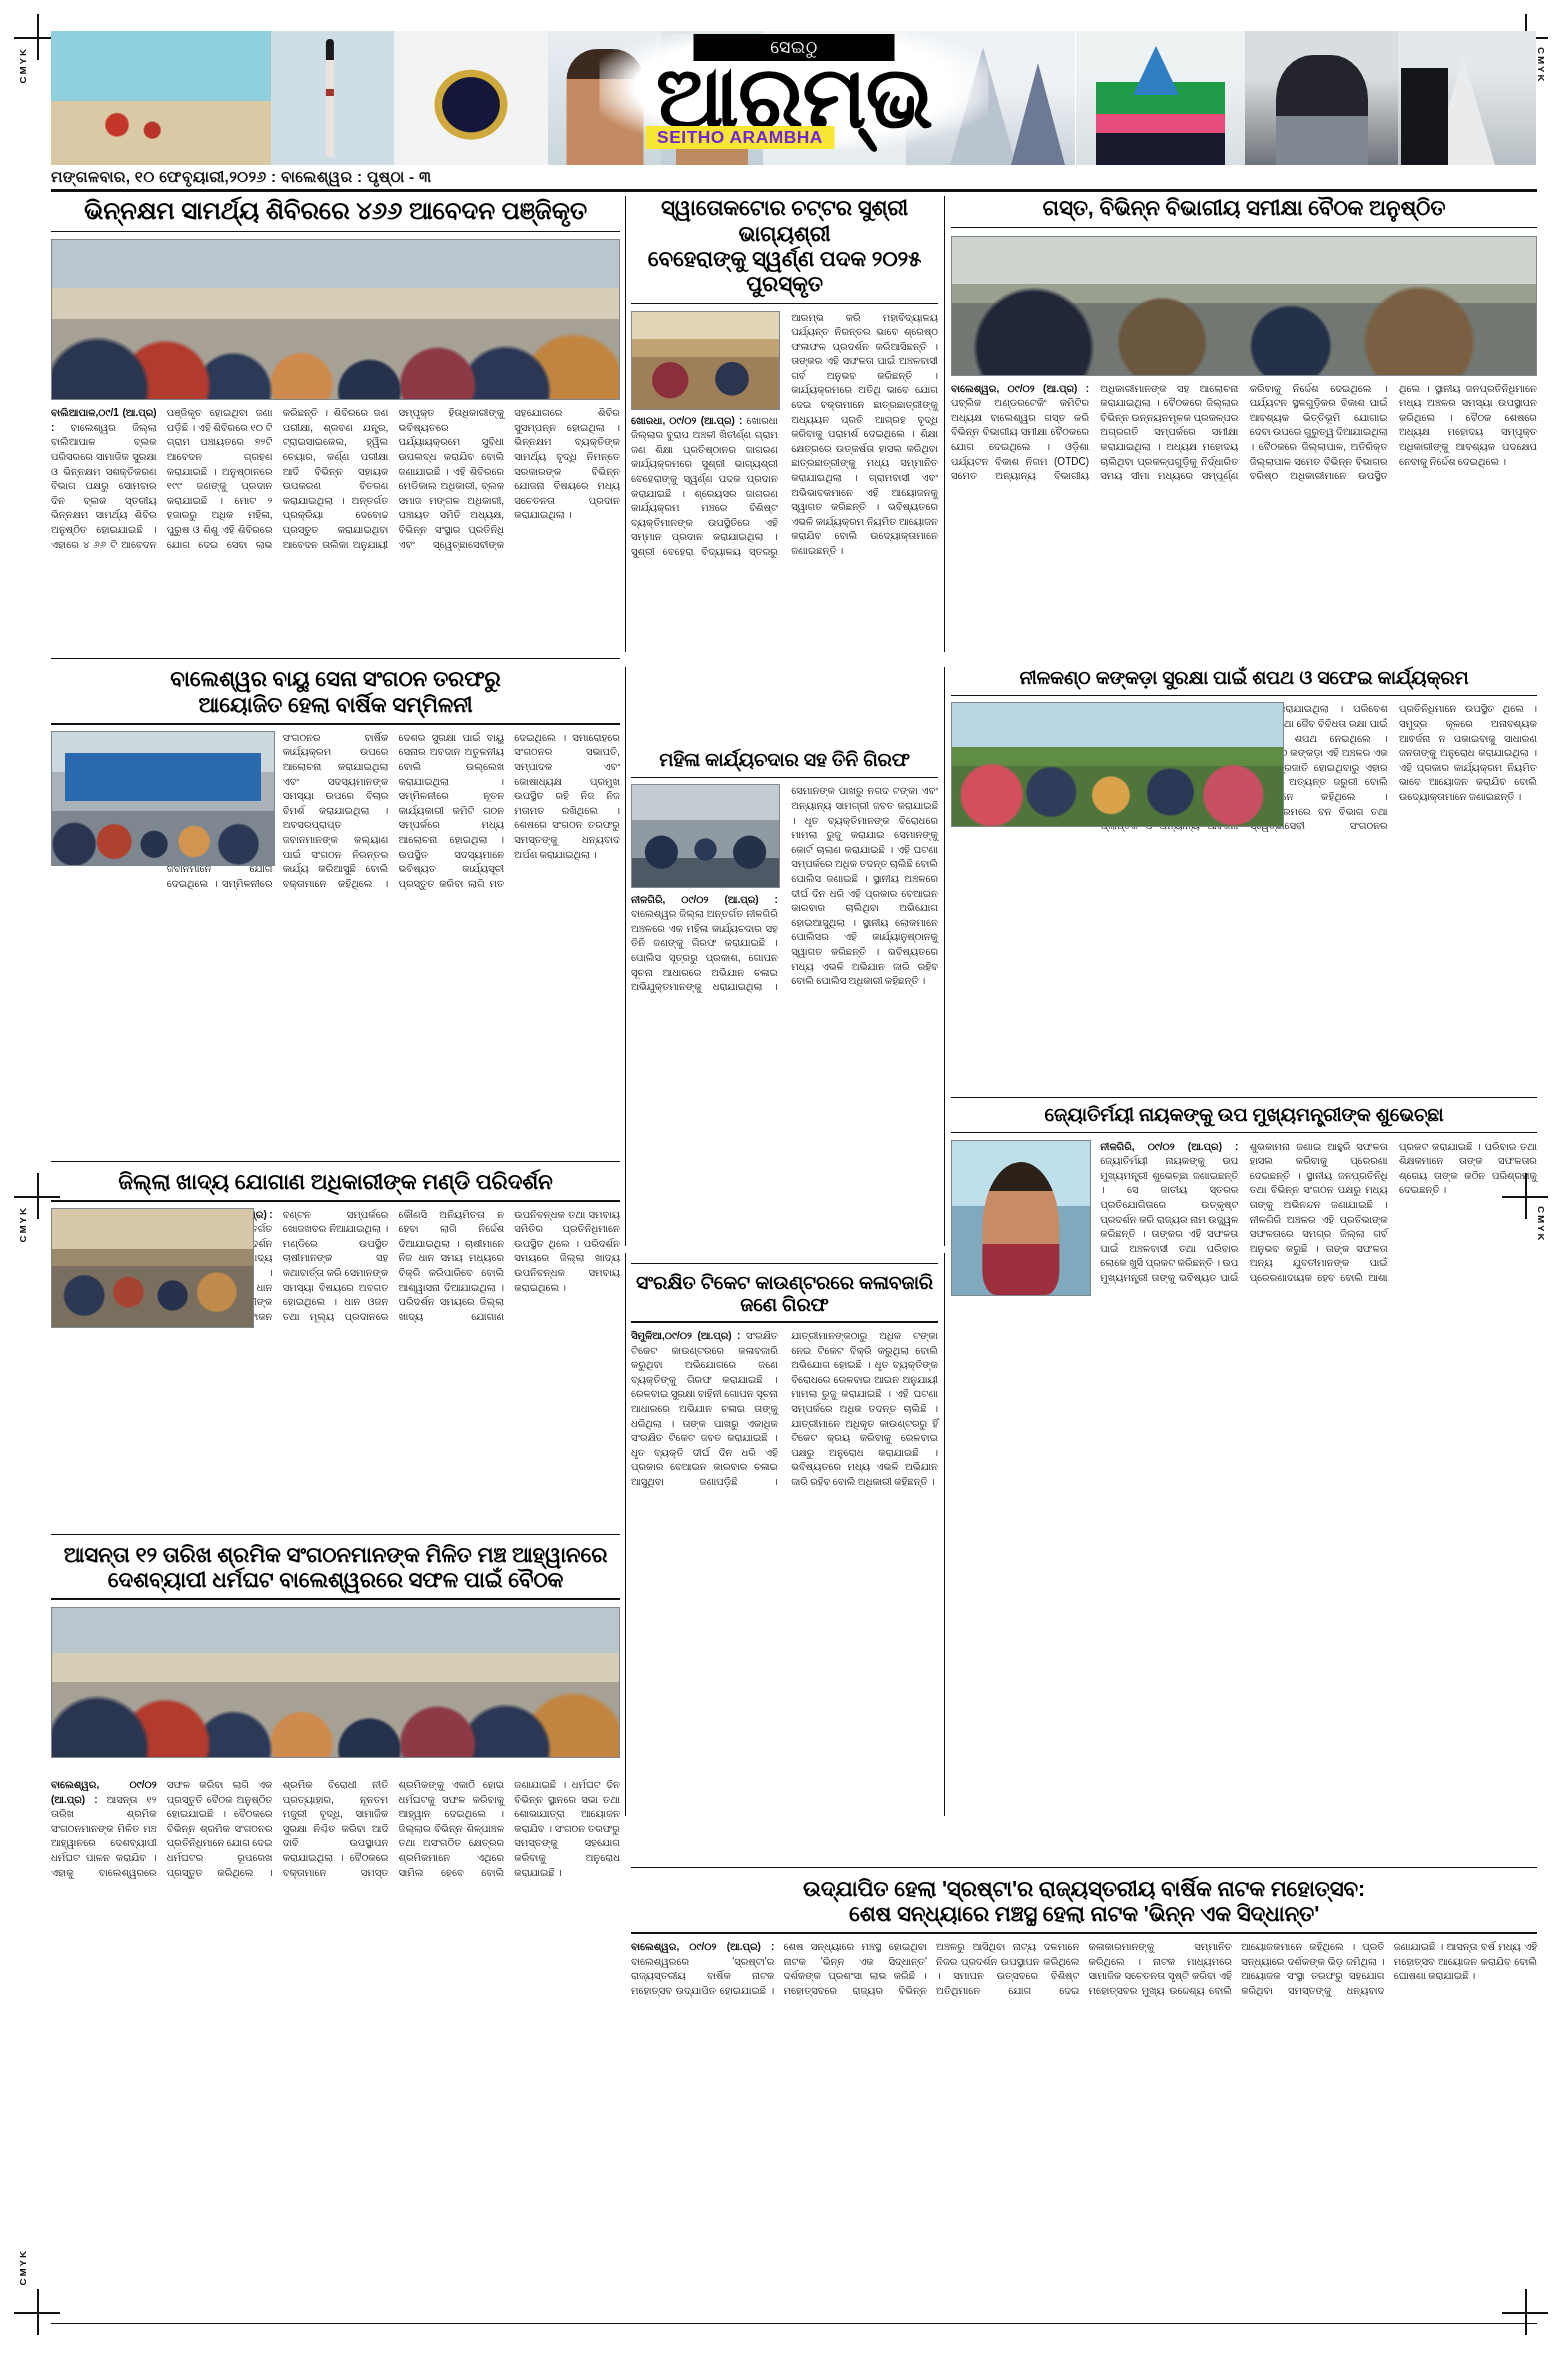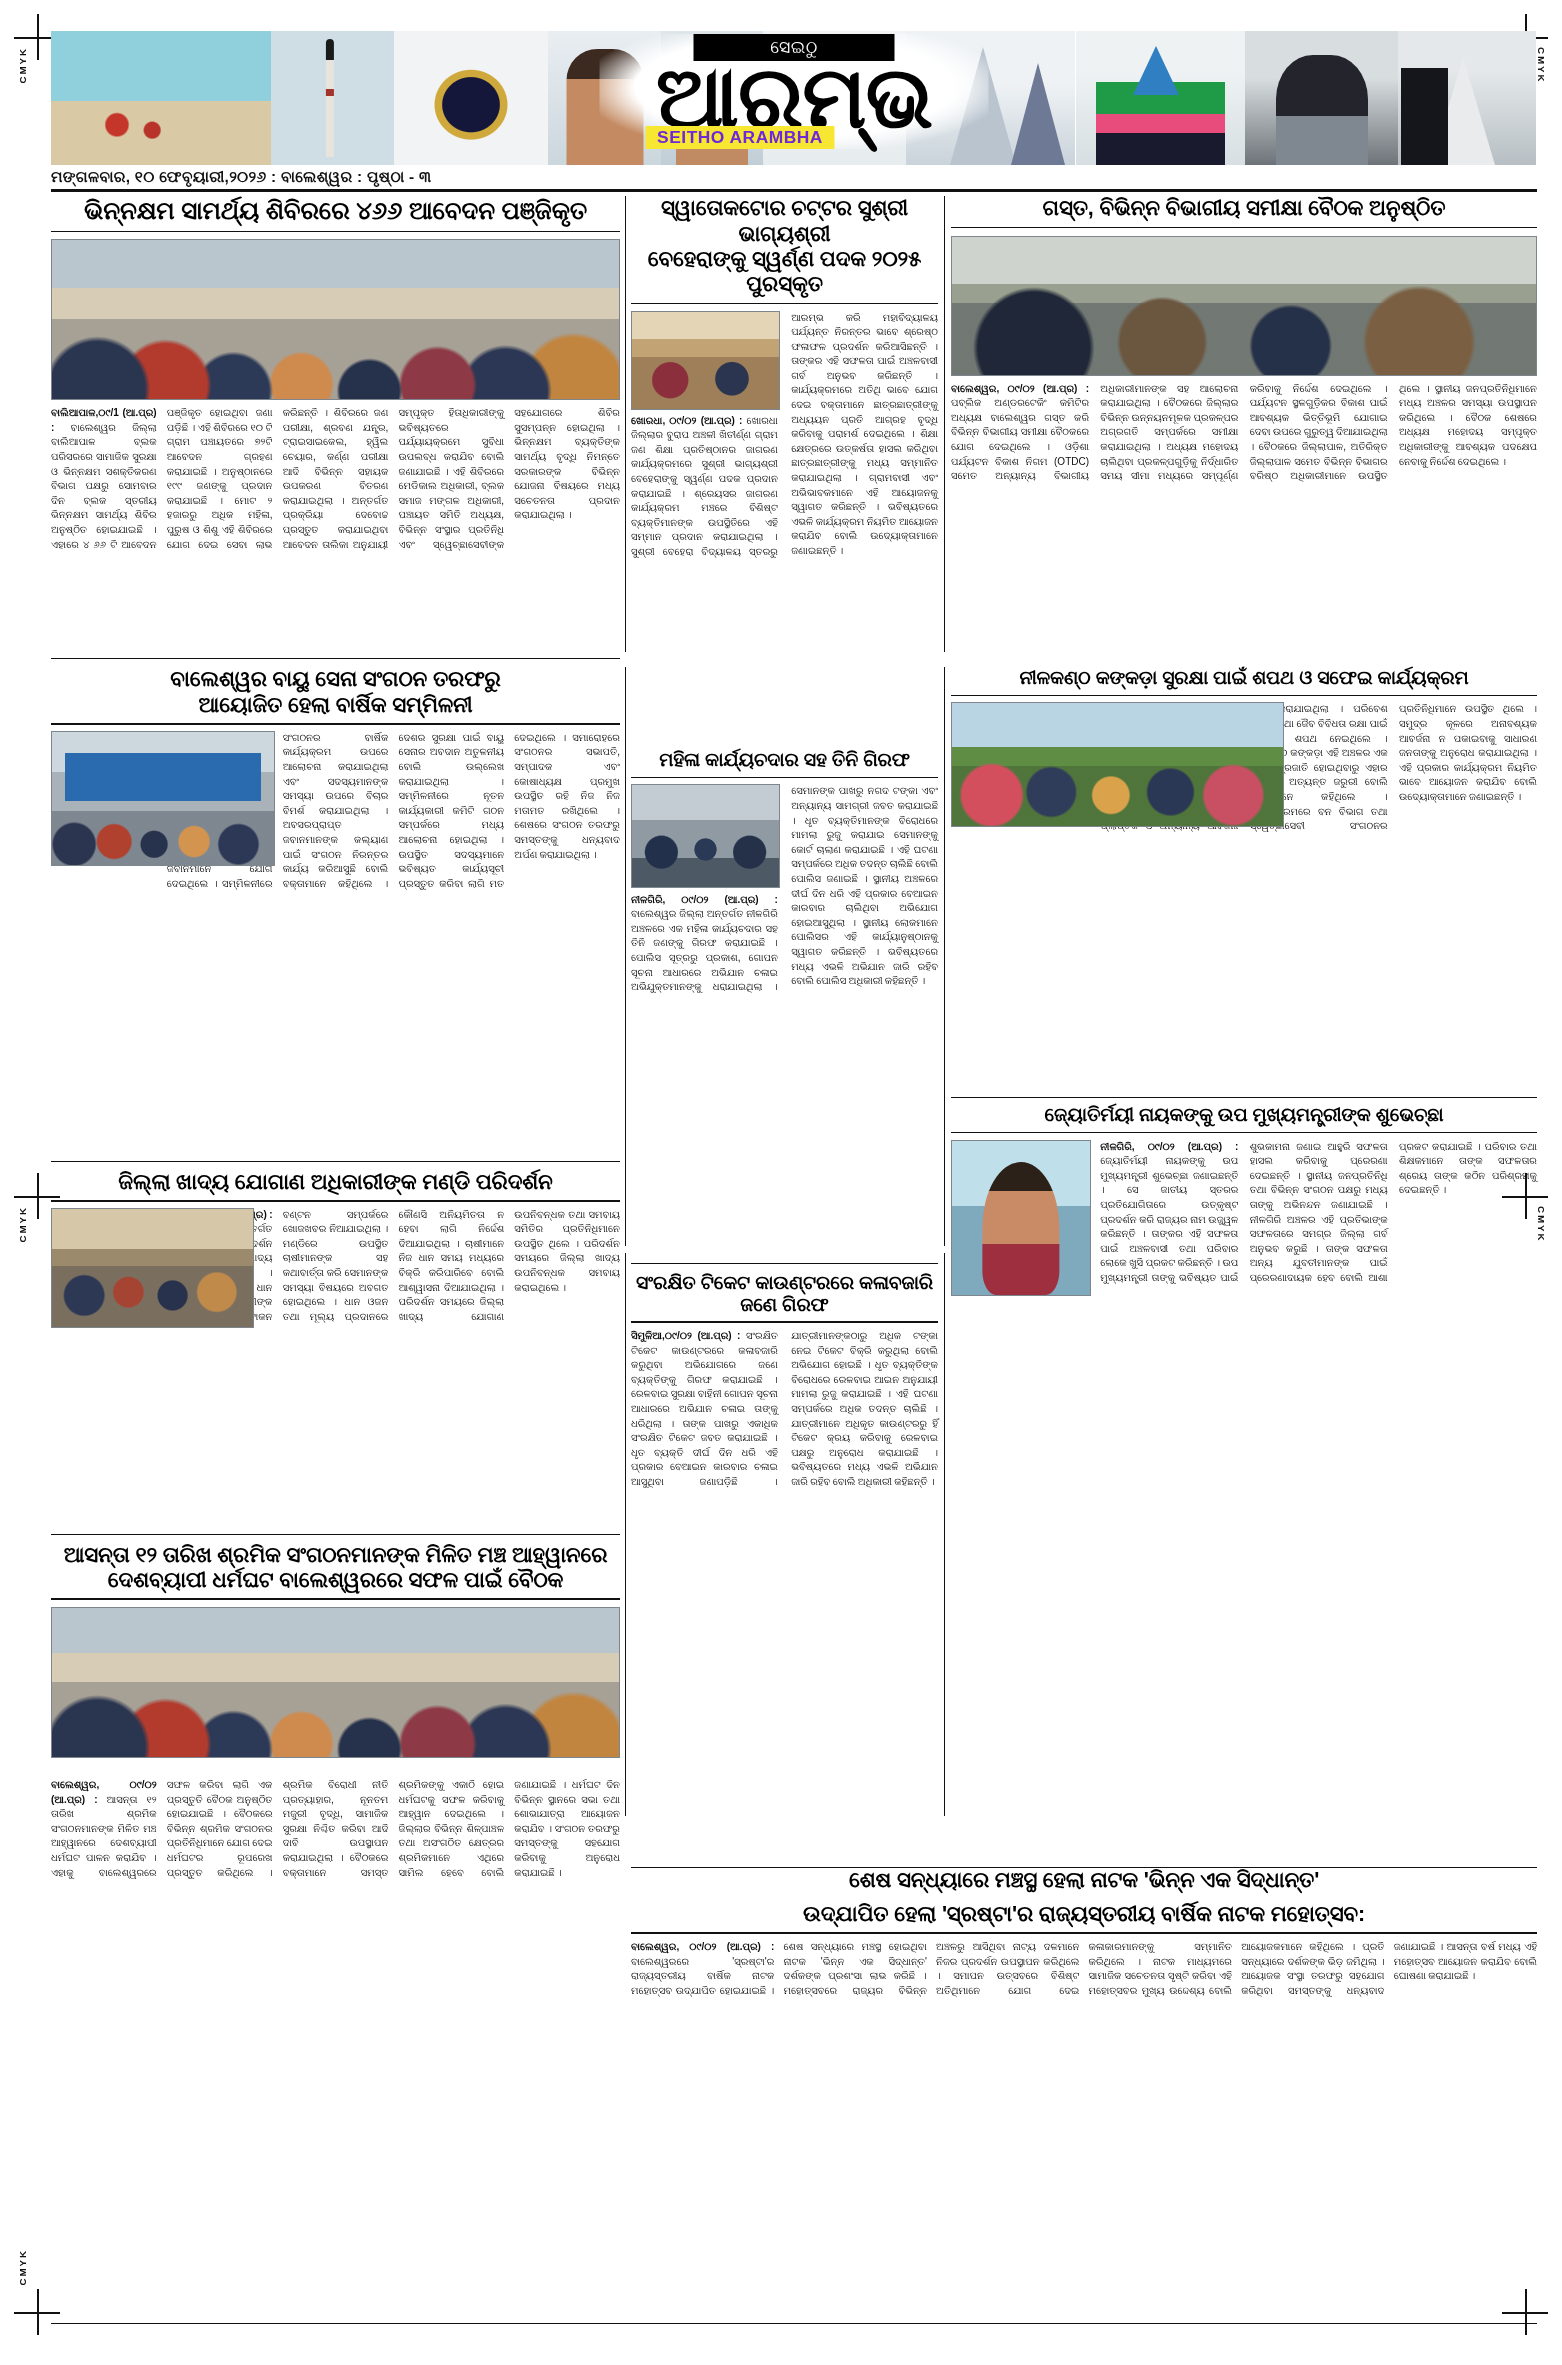--- a/index.html
+++ b/index.html
@@ -340,22 +340,22 @@
       <div class="hrule"></div>
       <div class="photo ph-people" style="height:149px;margin-top:7.2px;"></div>
       <div class="body-text cols5" style="margin-top:20px;height:553px;">
         <b>ବାଲେଶ୍ୱର, ୦୯/୦୨ (ଆ.ପ୍ର) :</b>
         <span>ଆସନ୍ତା ୧୨ ତାରିଖ ଶ୍ରମିକ ସଂଗଠନମାନଙ୍କ ମିଳିତ ମଞ୍ଚ ଆହ୍ୱାନରେ ଦେଶବ୍ୟାପୀ ଧର୍ମଘଟ ପାଳନ କରାଯିବ । ଏହାକୁ ବାଲେଶ୍ୱରରେ ସଫଳ କରିବା ଲାଗି ଏକ ପ୍ରସ୍ତୁତି ବୈଠକ ଅନୁଷ୍ଠିତ ହୋଇଯାଇଛି । ବୈଠକରେ ବିଭିନ୍ନ ଶ୍ରମିକ ସଂଗଠନର ପ୍ରତିନିଧିମାନେ ଯୋଗ ଦେଇ ଧର୍ମଘଟର ରୂପରେଖ ପ୍ରସ୍ତୁତ କରିଥିଲେ । ଶ୍ରମିକ ବିରୋଧୀ ନୀତି ପ୍ରତ୍ୟାହାର, ନୂନତମ ମଜୁରୀ ବୃଦ୍ଧି, ସାମାଜିକ ସୁରକ୍ଷା ନିଶ୍ଚିତ କରିବା ଆଦି ଦାବି ଉପସ୍ଥାପନ କରାଯାଇଥିଲା । ବୈଠକରେ ବକ୍ତାମାନେ ସମସ୍ତ ଶ୍ରମିକଙ୍କୁ ଏକାଠି ହୋଇ ଧର୍ମଘଟକୁ ସଫଳ କରିବାକୁ ଆହ୍ୱାନ ଦେଇଥିଲେ । ଜିଲ୍ଲାର ବିଭିନ୍ନ ଶିଳ୍ପାଞ୍ଚଳ ତଥା ଅସଂଗଠିତ କ୍ଷେତ୍ରର ଶ୍ରମିକମାନେ ଏଥିରେ ସାମିଲ ହେବେ ବୋଲି ଜଣାଯାଇଛି । ଧର୍ମଘଟ ଦିନ ବିଭିନ୍ନ ସ୍ଥାନରେ ସଭା ତଥା ଶୋଭାଯାତ୍ରା ଆୟୋଜନ କରାଯିବ । ସଂଗଠନ ତରଫରୁ ସମସ୍ତଙ୍କୁ ସହଯୋଗ କରିବାକୁ ଅନୁରୋଧ କରାଯାଇଛି ।</span>
       </div>
     </div>
 
     <div class="col" style="left:580px;top:1849px;width:906px;">
       <div class="rule-thin" style="position:relative;width:100%;top:0;"></div>
+      <div class="hl h2" style="margin-top:8.2px;">ଉଦ୍‌ଯାପିତ ହେଲା 'ସ୍ରଷ୍ଟା'ର ରାଜ୍ୟସ୍ତରୀୟ ବାର୍ଷିକ ନାଟକ ମହୋତ୍ସବ:</div>
       <div class="hl h2">ଶେଷ ସନ୍ଧ୍ୟାରେ ମଞ୍ଚସ୍ଥ ହେଲା ନାଟକ 'ଭିନ୍ନ ଏକ ସିଦ୍ଧାନ୍ତ'</div>
-      <div class="hl h2" style="margin-top:8.2px;">ଉଦ୍‌ଯାପିତ ହେଲା 'ସ୍ରଷ୍ଟା'ର ରାଜ୍ୟସ୍ତରୀୟ ବାର୍ଷିକ ନାଟକ ମହୋତ୍ସବ:</div>
       <div class="hrule"></div>
       <div class="body-text cols6" style="margin-top:6.1px;height:394px;">
         <b>ବାଲେଶ୍ୱର, ୦୯/୦୨ (ଆ.ପ୍ର) :</b>
         <span>ବାଲେଶ୍ୱରରେ 'ସ୍ରଷ୍ଟା'ର ରାଜ୍ୟସ୍ତରୀୟ ବାର୍ଷିକ ନାଟକ ମହୋତ୍ସବ ଉଦ୍‌ଯାପିତ ହୋଇଯାଇଛି । ଶେଷ ସନ୍ଧ୍ୟାରେ ମଞ୍ଚସ୍ଥ ହୋଇଥିବା ନାଟକ 'ଭିନ୍ନ ଏକ ସିଦ୍ଧାନ୍ତ' ଦର୍ଶକଙ୍କ ପ୍ରଶଂସା ଲାଭ କରିଛି । ମହୋତ୍ସବରେ ରାଜ୍ୟର ବିଭିନ୍ନ ଅଞ୍ଚଳରୁ ଆସିଥିବା ନାଟ୍ୟ ଦଳମାନେ ନିଜର ପ୍ରଦର୍ଶନ ଉପସ୍ଥାପନ କରିଥିଲେ । ସମାପନ ଉତ୍ସବରେ ବିଶିଷ୍ଟ ଅତିଥିମାନେ ଯୋଗ ଦେଇ କଳାକାରମାନଙ୍କୁ ସମ୍ମାନିତ କରିଥିଲେ । ନାଟକ ମାଧ୍ୟମରେ ସାମାଜିକ ସଚେତନତା ସୃଷ୍ଟି କରିବା ଏହି ମହୋତ୍ସବର ମୁଖ୍ୟ ଉଦ୍ଦେଶ୍ୟ ବୋଲି ଆୟୋଜକମାନେ କହିଥିଲେ । ପ୍ରତି ସନ୍ଧ୍ୟାରେ ଦର୍ଶକଙ୍କ ଭିଡ଼ ଜମିଥିଲା । ଆୟୋଜକ ସଂସ୍ଥା ତରଫରୁ ସହଯୋଗ କରିଥିବା ସମସ୍ତଙ୍କୁ ଧନ୍ୟବାଦ ଜଣାଯାଇଛି । ଆସନ୍ତା ବର୍ଷ ମଧ୍ୟ ଏହି ମହୋତ୍ସବ ଆୟୋଜନ କରାଯିବ ବୋଲି ଘୋଷଣା କରାଯାଇଛି ।</span>
       </div>
     </div>
 
     <div class="rule-thin" style="top:2305px;"></div>
   </div>
 </div>

